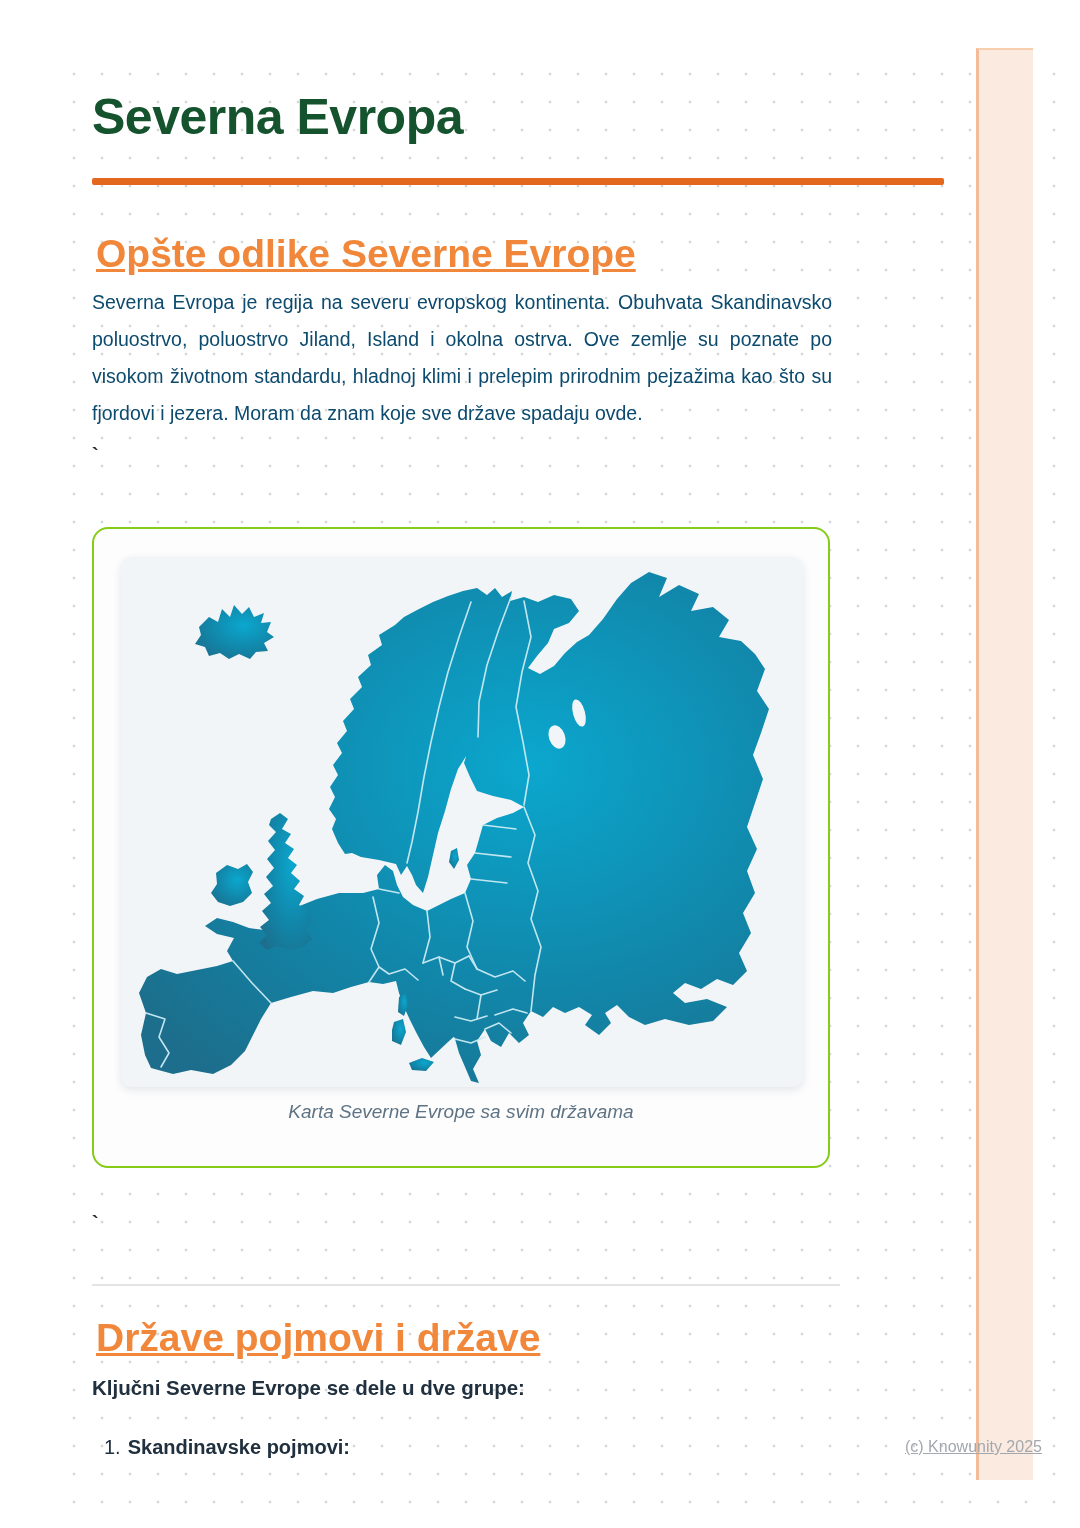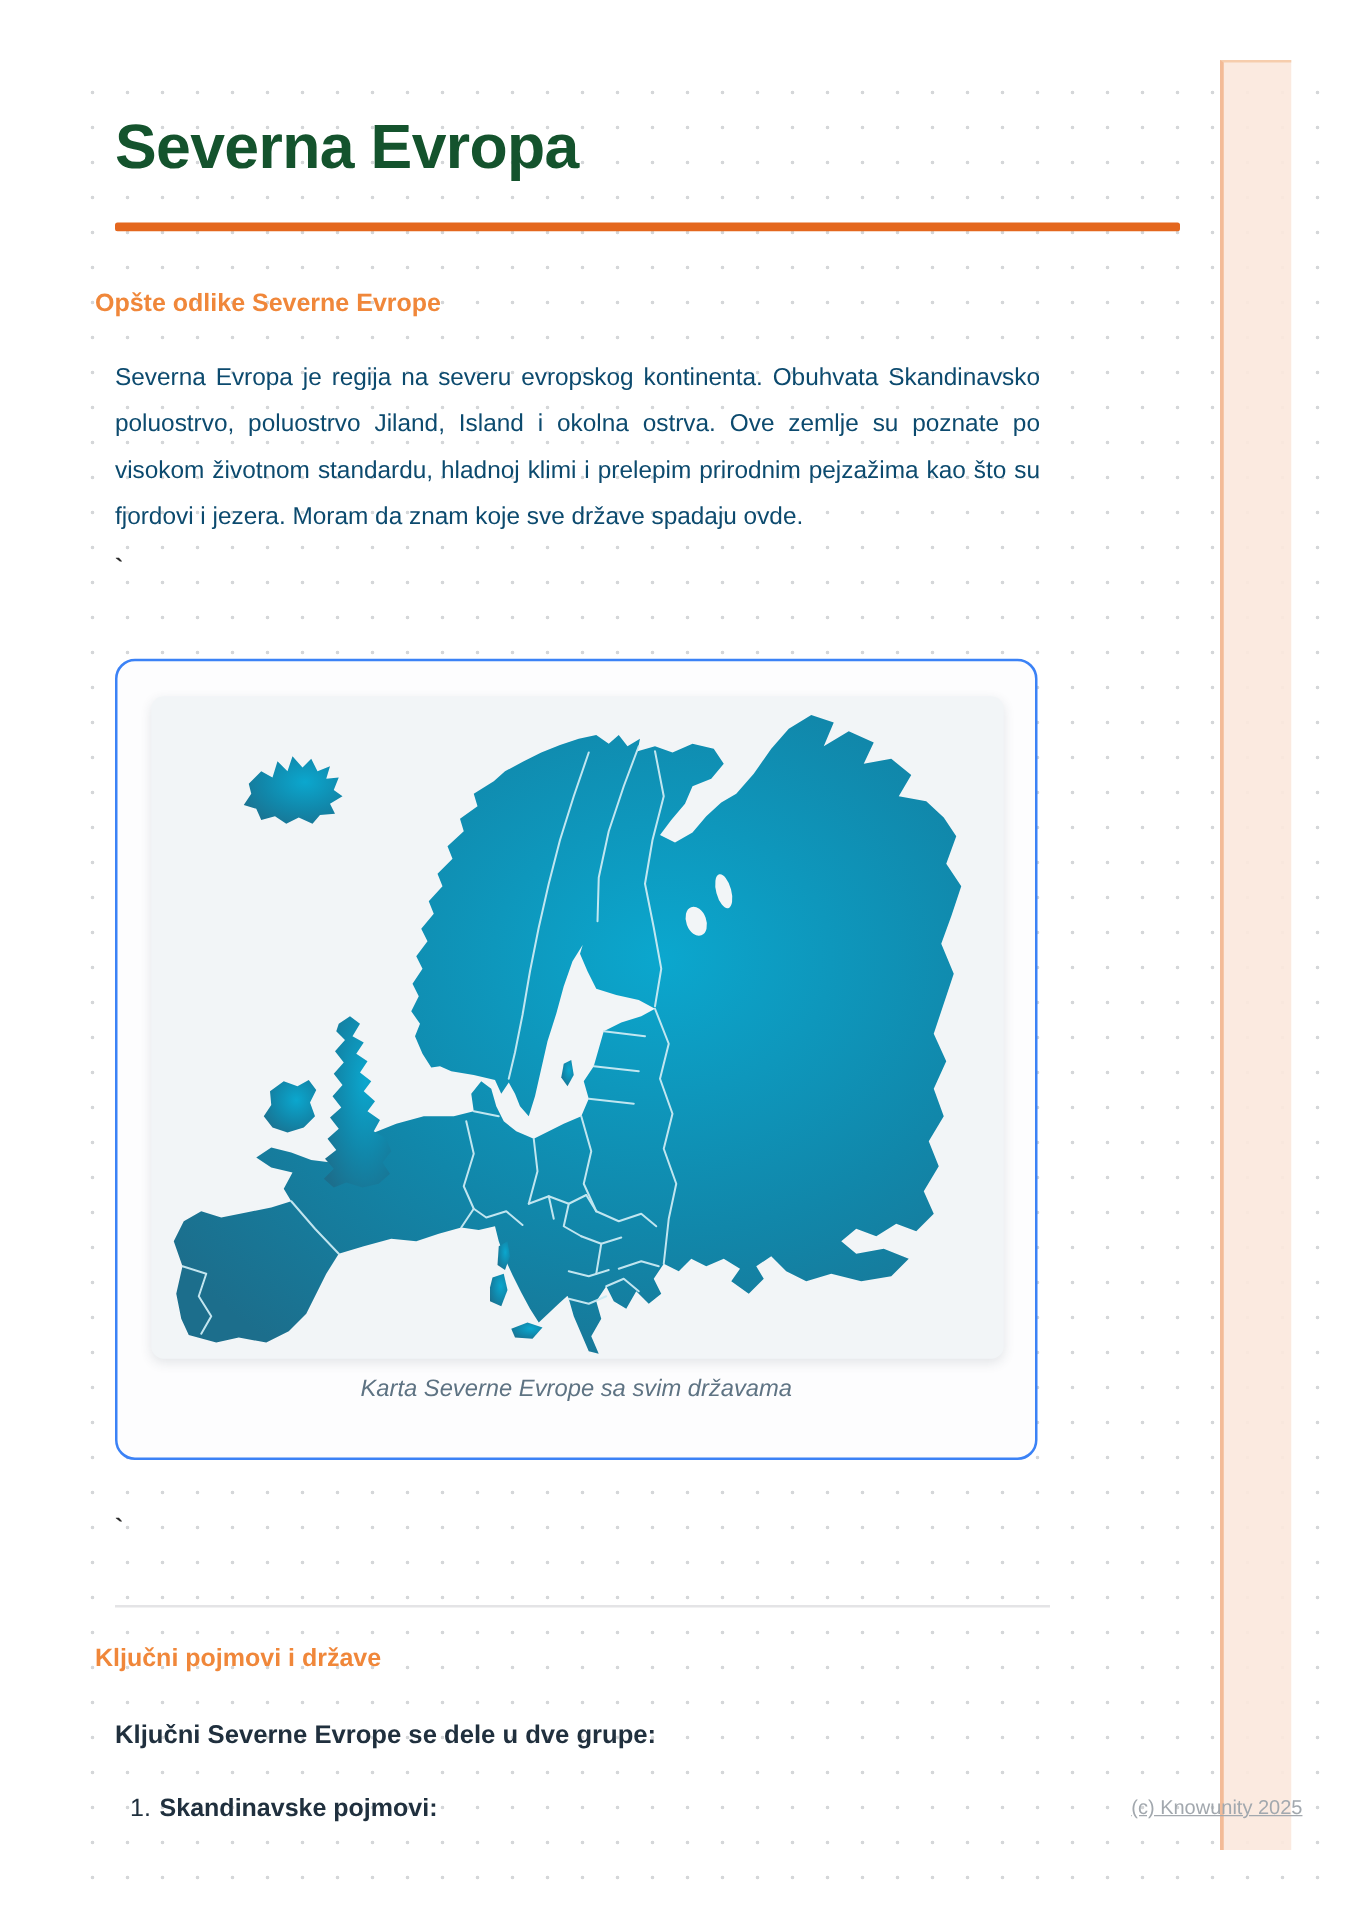--- a/index.html
+++ b/index.html
@@ -35,22 +35,22 @@
   .page-title {
     position: absolute; left: 92px; top: 88px;
     font-size: 50px; font-weight: 700; letter-spacing: -0.5px;
     color: #14532d;
   }
   .title-rule {
     position: absolute; left: 92px; top: 178px;
     width: 852px; height: 7px; background: #E4671E; border-radius: 2px;
   }
   .section-heading {
-    position: absolute; left: 76px;
-    font-size: 20px; font-weight: 700; color: #F0873A;
+    position: absolute; left: 96px;
+    font-size: 39px; font-weight: 700; color: #F0873A; text-decoration: underline;
   }
   .sh-1 { top: 232px; }
   .sh-2 { top: 1316px; }
 
   .intro-paragraph {
     position: absolute; left: 92px; top: 284px; width: 740px;
     font-size: 19.5px; line-height: 37px; text-align: justify;
     color: #0c4a6e;
   }
 
@@ -58,21 +58,21 @@
     position: absolute; left: 92px;
     font-size: 20px; color: #2a2a2a; font-weight: 700;
   }
   .mark-1 { top: 444px; }
   .mark-2 { top: 1212px; }
 
   .map-frame {
     position: absolute; left: 92px; top: 527px;
     width: 738px; height: 641px;
     background: #fdfdfe;
-    border: 2px solid #3b82f6;
+    border: 2px solid #84cc16;
     border-radius: 16px;
   }
   .map-card {
     position: absolute; left: 27px; top: 28px;
     width: 682px; height: 530px;
     background: #F2F5F7;
     border-radius: 10px;
     box-shadow: 0 3px 9px rgba(45,60,70,0.12);
     overflow: hidden;
   }
@@ -214,21 +214,21 @@
         </g>
       </svg>
     </div>
     <figcaption class="map-caption">Karta Severne Evrope sa svim državama</figcaption>
   </figure>
 
   <span class="stray-mark mark-2">`</span>
 
   <div class="section-divider"></div>
 
-  <h2 class="section-heading sh-2">Ključni pojmovi i države</h2>
+  <h2 class="section-heading sh-2">Države pojmovi i države</h2>
 
   <p class="lead-text">Ključni Severne Evrope se dele u dve grupe:</p>
 
   <div class="list-item">
     <span class="num">1.</span><span class="lbl">Skandinavske pojmovi:</span>
   </div>
 
   <div class="footer-credit">(c) Knowunity 2025</div>
 
 </div>

